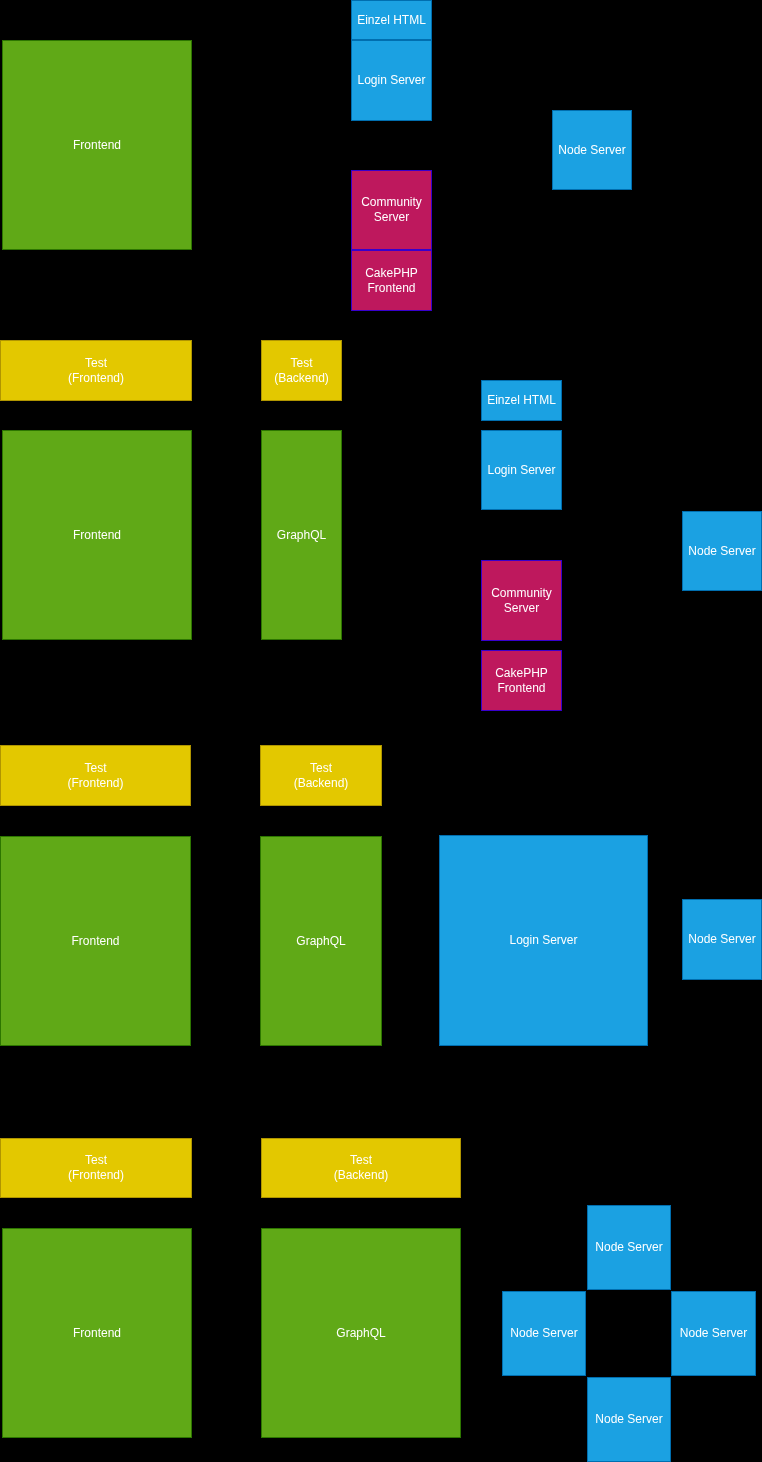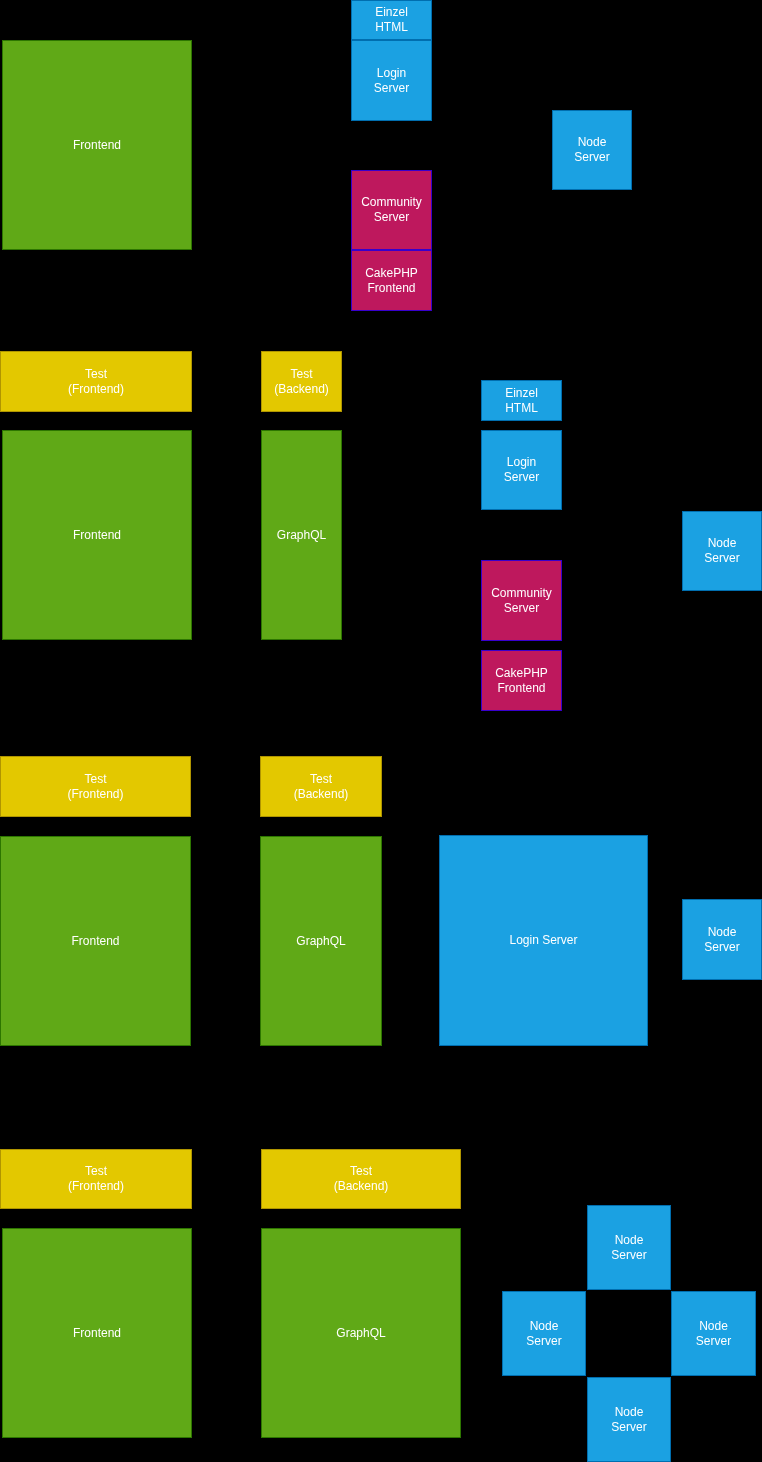--- a/index.html
+++ b/index.html
@@ -20,26 +20,26 @@
     box-sizing: border-box;
     display: flex;
     align-items: center;
     justify-content: center;
     text-align: center;
     color: #ffffff;
     font-size: 12px;
     line-height: 1.25;
     white-space: pre-line;
     border: 1px solid transparent;
-    padding: 10px;
+    padding: 2px;
   }
   .green  { background: #60a917; border-color: #2d7600; }
   .blue   { background: #1ba1e2; border-color: #006eaf; }
   .purple { background: #be185d; border-color: #3700cc; }
-  .yellow { background: #e3c800; border-color: #b09500; margin-top: 11px; }
+  .yellow { background: #e3c800; border-color: #b09500; }
 </style>
 </head>
 <body>
 
 <div id="canvas">
 
   <div class="node green" style="left:2px;   top:40px;   width:190px; height:210px;">Frontend</div>
   <div class="node blue" style="left:351px; top:0px;    width:81px;  height:40px;">Einzel HTML</div>
   <div class="node blue" style="left:351px; top:40px;   width:81px;  height:81px;">Login Server</div>
   <div class="node blue" style="left:552px; top:110px;  width:80px;  height:80px;">Node Server</div>

